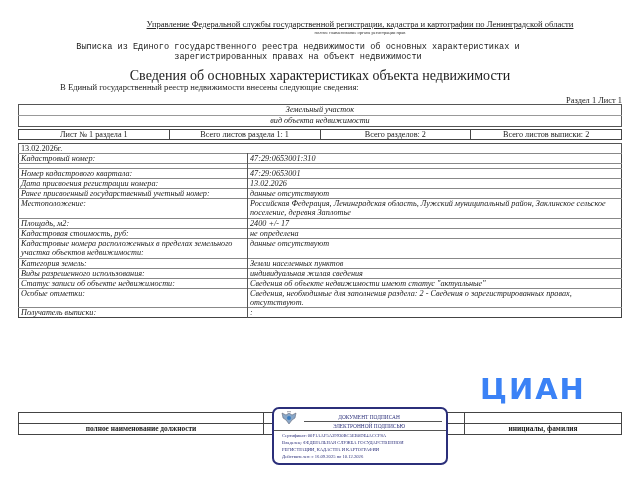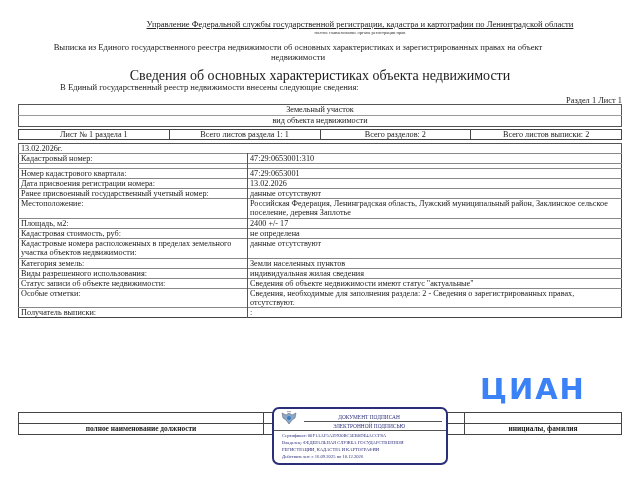--- a/index.html
+++ b/index.html
@@ -8,41 +8,41 @@
     font-family: "Liberation Serif", "DejaVu Serif", serif;
     color: #222; font-size: 8px;
   }
   .abs { position: absolute; margin-left: 40px; }
 
   #authority {
     left: 0; width: 640px; top: 19px; font-size: 8.6px; text-align: center;
   }
   #authority span { text-decoration: underline; }
   #authority-caption { left: 0; width: 640px; top: 30px; font-size: 4.5px; text-align: center; color: #333; }
-  #extract-title { left: 0; width: 516px; top: 42px; font-size: 8.6px; text-align: center; }
+  #extract-title { left: 0; width: 516px; top: 42px; font-size: 8.6px; text-align: center; font-family: Liberation Mono, monospace; }
   #section-title { left: 0; width: 560px; top: 68px; font-size: 14px; text-align: center; }
   #intro { left: 20px; top: 82px; font-size: 8.6px; }
   #page-ref { right: 18px; top: 96px; font-size: 8.4px; }
 
   table { border-collapse: collapse; position: absolute; font-size: 8.2px; }
   td { padding: 0 2px; line-height: 9px; vertical-align: top; }
 
-  #obj-table { left: 18px; top: 104px; width: 604px; border: 1px solid #555; }
+  #obj-table { left: 18px; top: 104px; width: 604px; border: 1px solid #555; font-style: italic; }
   #obj-table td { text-align: center; height: 10px; }
   #obj-table tr + tr td { border-top: 1px solid #999; }
 
   #sheet-table { left: 18px; top: 129px; width: 604px; border: 1px solid #444; }
   #sheet-table td { text-align: center; border-left: 1px solid #444; height: 9px; }
   #sheet-table td:first-child { border-left: none; }
 
   #date-table { left: 18px; top: 143px; width: 604px; border: 1px solid #555; border-bottom: none; }
   #date-table td { height: 10px; }
 
   #data-table { left: 18px; top: 153px; width: 604px; border: 1px solid #444; }
-  #data-table td { border-top: 1px solid #888; height: 9px; }
+  #data-table td { border-top: 1px solid #888; height: 9px; font-style: italic; }
   #data-table td.label { width: 224px; border-right: 1px solid #555; }
   #data-table tr.tall td { height: 19px; }
 
   #sign-table { left: 18px; top: 412px; width: 604px; border: 1px solid #444; font-weight: bold; }
   #sign-table td { height: 10px; text-align: center; font-size: 7.4px; }
   #sign-table tr + tr td { border-top: 1px solid #444; }
   #sign-table td.gap { width: 196px; border-left: 1px solid #444; border-right: 1px solid #444; }
 
   #watermark {
     left: 440px; top: 372px; font-family: "DejaVu Sans", sans-serif; font-size: 29px;

